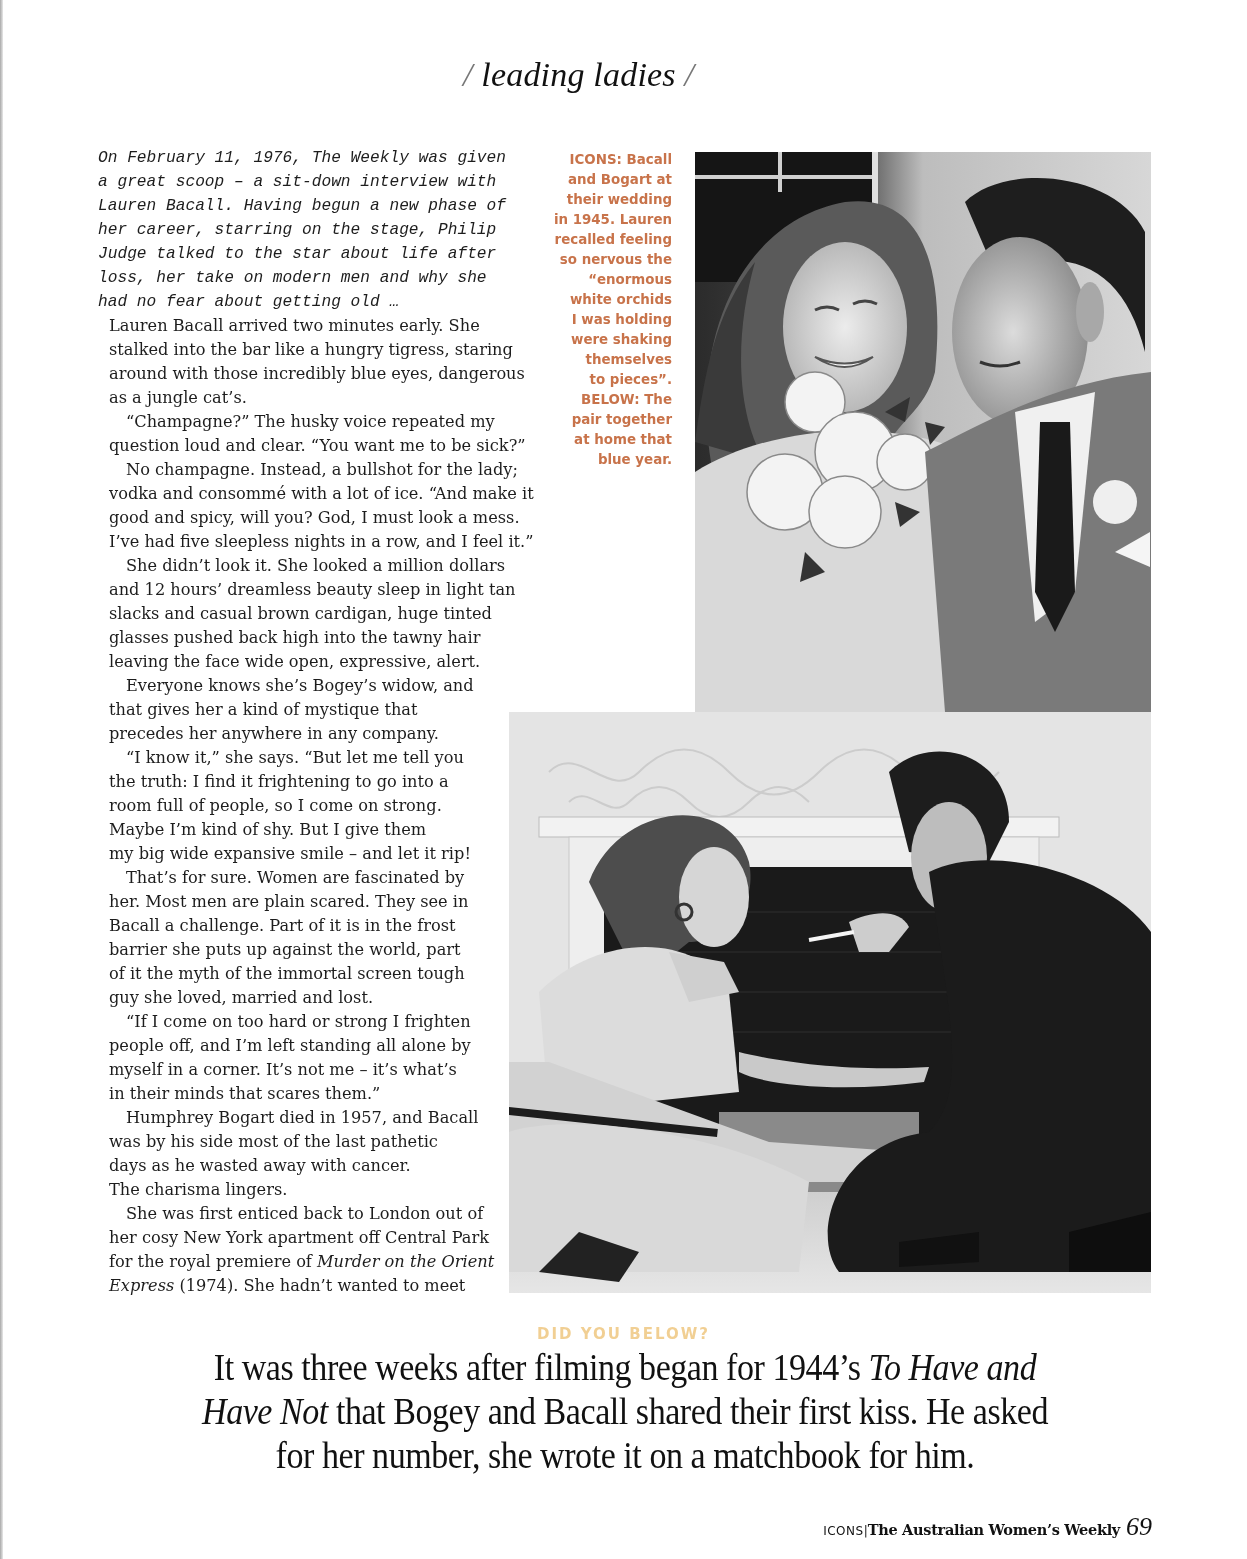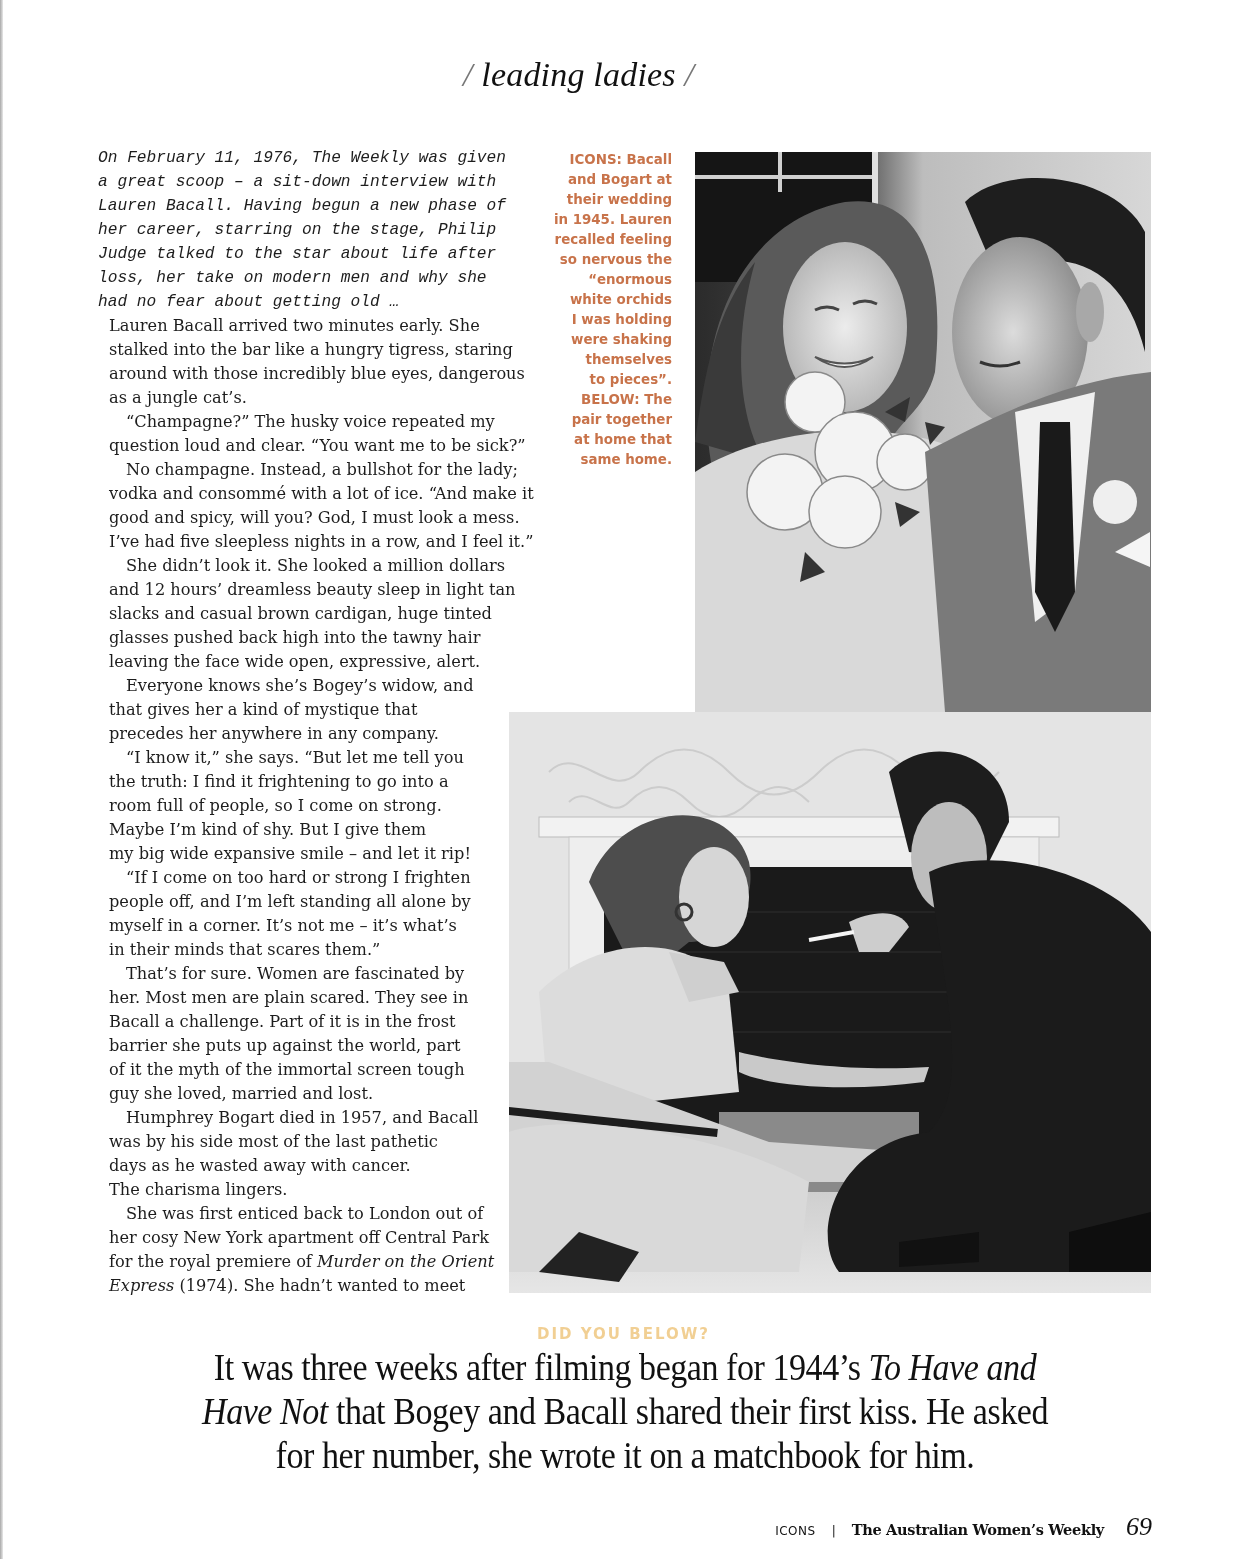--- a/index.html
+++ b/index.html
@@ -19,21 +19,21 @@
 
   .photo { position: absolute; overflow: hidden; background: #cfcfcf; }
   .photo-top { left: 695px; top: 152px; width: 456px; height: 560px; }
   .photo-bottom { left: 509px; top: 712px; width: 642px; height: 581px; }
   .photo svg { width: 100%; height: 100%; display: block; }
 
   .dyk { position: absolute; top: 1325px; left: 0; width: 1247px; text-align: center; font-family: "DejaVu Sans", sans-serif; font-weight: bold; font-size: 15px; letter-spacing: 2px; color: #f1cf93; }
   .pull-quote { position: absolute; top: 1346px; left: 150px; width: 950px; text-align: center; font-family: "Liberation Serif", serif; font-size: 37px; line-height: 44px; color: #111; letter-spacing: -0.5px; transform: scaleX(0.92); transform-origin: center top; }
   .pull-quote em { font-style: italic; }
 
-  .footer { position: absolute; top: 1512px; right: 95px; display: flex; align-items: baseline; gap: 16px; color: #111; }
+  .footer { position: absolute; top: 1512px; right: 95px; display: flex; align-items: baseline; gap: 0; color: #111; }
   .footer .sec { font-family: "DejaVu Sans", sans-serif; font-size: 12px; letter-spacing: 0.5px; }
   .footer .sep { font-family: "DejaVu Sans", sans-serif; font-size: 12px; }
   .footer .mag { font-family: "DejaVu Serif", serif; font-weight: bold; font-size: 14.5px; letter-spacing: -0.3px; }
   .footer .pg { font-family: Liberation Serif, serif; font-style: italic; font-size: 26px; margin-left: 6px; }
 </style>
 </head>
 <body>
 
 <div class="spine"></div>
 
@@ -62,30 +62,30 @@
 glasses pushed back high into the tawny hair
 leaving the face wide open, expressive, alert.</span></p>
   <p><span class="ind"></span><span>Everyone knows she’s Bogey’s widow, and
 that gives her a kind of mystique that
 precedes her anywhere in any company.</span></p>
   <p><span class="ind"></span><span>“I know it,” she says. “But let me tell you
 the truth: I find it frightening to go into a
 room full of people, so I come on strong.
 Maybe I’m kind of shy. But I give them
 my big wide expansive smile – and let it rip!</span></p>
-  <p><span class="ind"></span><span>“If I come on too hard or strong I frighten
-people off, and I’m left standing all alone by
-myself in a corner. It’s not me – it’s what’s
-in their minds that scares them.”</span></p>
   <p><span class="ind"></span><span>That’s for sure. Women are fascinated by
 her. Most men are plain scared. They see in
 Bacall a challenge. Part of it is in the frost
 barrier she puts up against the world, part
 of it the myth of the immortal screen tough
 guy she loved, married and lost.</span></p>
+  <p><span class="ind"></span><span>“If I come on too hard or strong I frighten
+people off, and I’m left standing all alone by
+myself in a corner. It’s not me – it’s what’s
+in their minds that scares them.”</span></p>
   <p><span class="ind"></span><span>Humphrey Bogart died in 1957, and Bacall
 was by his side most of the last pathetic
 days as he wasted away with cancer.
 The charisma lingers.</span></p>
   <p><span class="ind"></span><span>She was first enticed back to London out of
 her cosy New York apartment off Central Park
 for the royal premiere of </span><em>Murder on the Orient</em><br><em>Express</em><span> (1974). She hadn’t wanted to meet</span></p>
 </div>
 
 <div class="caption"><span class="lbl">ICONS:</span><span> Bacall
@@ -96,21 +96,21 @@
 so nervous the
 “enormous
 white orchids
 I was holding
 were shaking
 themselves
 to pieces”.</span>
 <span class="lbl">BELOW:</span><span> The
 pair together
 at home that
-same home.</span></div>
+blue year.</span></div>
 
 <div class="photo photo-top" title="Bacall and Bogart at their wedding, 1945">
   <svg viewBox="0 0 456 560" preserveAspectRatio="none">
     <defs>
       <linearGradient id="wallTop" x1="0" y1="0" x2="1" y2="0">
         <stop offset="0" stop-color="#2b2b2b"></stop>
           <stop offset="0.35" stop-color="#4a4a4a"></stop>
           <stop offset="0.5" stop-color="#bdbdbd"></stop>
           <stop offset="1" stop-color="#d7d7d7"></stop>
       </linearGradient>

